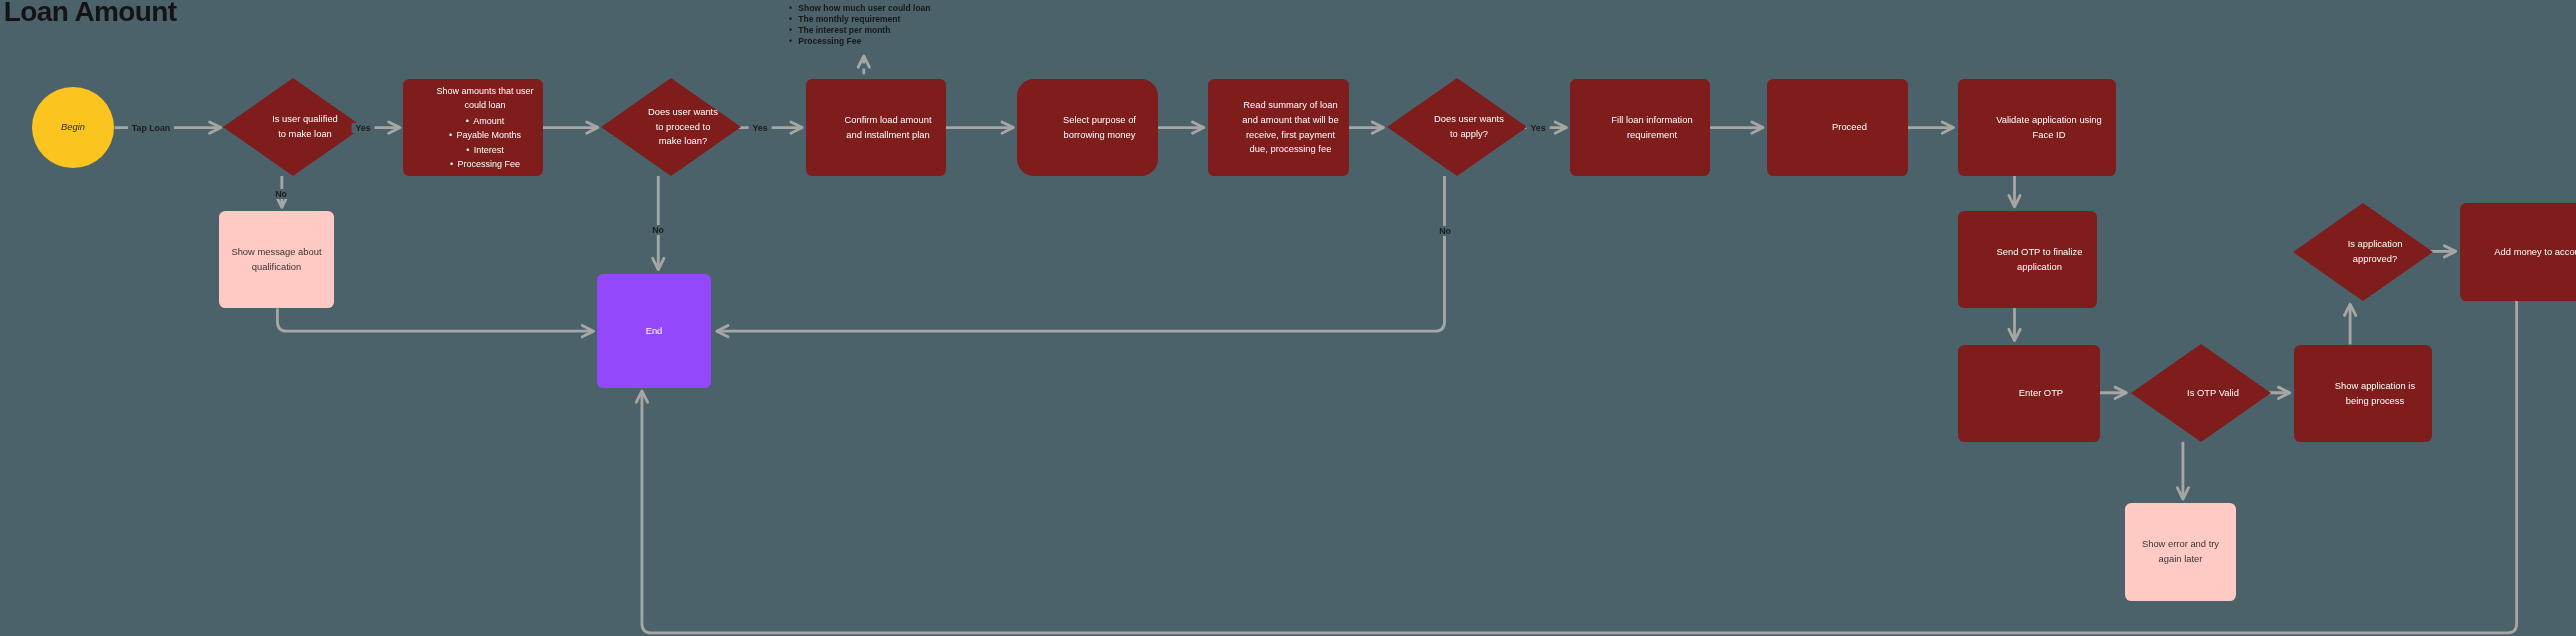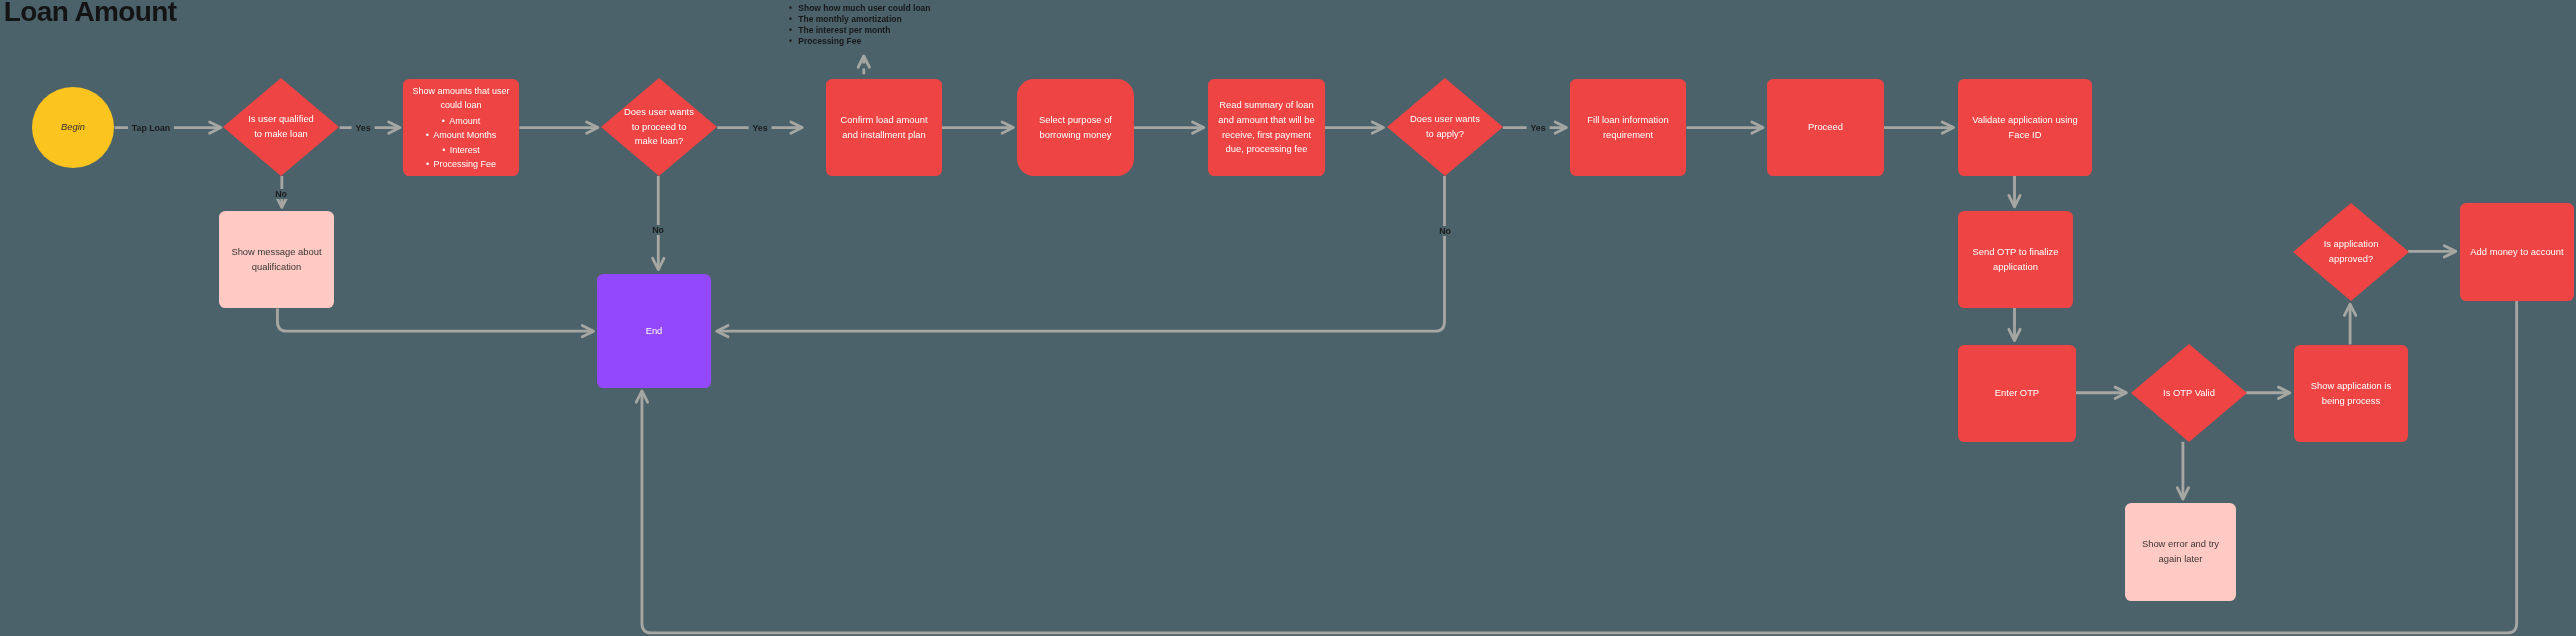--- a/index.html
+++ b/index.html
@@ -14,32 +14,32 @@
   }
   
   svg.wires{position:absolute;left:0;top:0;z-index:1;}
   svg.wires path{stroke:#a6a6a2;stroke-width:4.5;fill:none;}
   
   .node{
     position:absolute;z-index:2;display:flex;align-items:center;justify-content:center;
     text-align:center;color:#ffffff;font-size:9.4px;line-height:1.55;border-radius:6.3px;
   }
   .node .lbl{padding:0 8.2px;}
-  .green{background:#ef4444;}
+  .green{background:#7f1d1d;padding-left:24px;}
   .diamond{clip-path:polygon(50% 0,100% 50%,50% 100%,0 50%);border-radius:0;}
   .diamond .lbl{max-width:75px;padding:0;}
   .pink{background:#ffc9c4;color:#393734;}
   .purple{background:#9448fb;}
   .ellipse{background:#fcc41f;border-radius:50%;color:#32312c;}
   
   #n-begin{left:32px;top:87px;width:82px;height:81px;font-style:italic;}
   #n-qualified{left:223px;top:78px;width:116px;height:98px;}
   #n-show-amounts{left:403px;top:79px;width:116px;height:97px;font-size:9px;line-height:1.6;}
   #n-proceed-loan{left:601px;top:78px;width:116px;height:98px;}
-  #n-confirm{left:806px;top:79px;width:116px;height:97px;margin-left:20px;}
+  #n-confirm{left:806px;top:79px;width:116px;height:97px;}
   #n-purpose{left:1017px;top:79px;width:117px;height:97px;border-radius:17px;}
   #n-summary{left:1208px;top:79px;width:117px;height:97px;}
   #n-apply{left:1387px;top:78px;width:116px;height:98px;}
   #n-fill-info{left:1570px;top:79px;width:116px;height:97px;}
   #n-proceed{left:1767px;top:79px;width:117px;height:97px;}
   #n-validate{left:1958px;top:79px;width:134px;height:97px;}
   #n-send-otp{left:1958px;top:211px;width:115px;height:97px;}
   #n-enter-otp{left:1958px;top:345px;width:118px;height:97px;}
   #n-otp-valid{left:2131px;top:344px;width:116px;height:98px;}
   #n-processing{left:2294px;top:345px;width:114px;height:97px;}
@@ -103,39 +103,39 @@
   <path d="M447 280 L447 330" marker-end="url(#arr)"></path>
   <path d="M1046 280 L1046 429" marker-end="url(#arr)"></path>
   <path d="M440 491 L440 512 Q440 527 455 527 L943 527" marker-end="url(#arr)"></path>
   <path d="M2297 280 L2297 512 Q2297 527 2282 527 L1139 527" marker-end="url(#arr)"></path>
   <path d="M4003 478 L4003 992 Q4003 1007 3988 1007 L1035 1007 Q1020 1007 1020 992 L1020 622" marker-end="url(#arr)"></path>
   <path d="M1373 118 L1373 89" stroke-dasharray="9 8" marker-end="url(#arr)"></path>
 </svg>
 
 <div class="note">
   <div class="note-li">Show how much user could loan</div>
-  <div class="note-li">The monthly amortization</div>
+  <div class="note-li">The monthly requirement</div>
   <div class="note-li">The interest per month</div>
   <div class="note-li">Processing Fee</div>
 </div>
 
 <div id="n-begin" class="node ellipse">
   <div class="lbl">Begin</div>
 </div>
 
 <div id="n-qualified" class="node green diamond">
   <div class="lbl">Is user qualified to make loan</div>
 </div>
 
 <div id="n-show-amounts" class="node green">
   <div class="lbl">
     <div>Show amounts that user could loan</div>
     <div class="mini-list">
       <div class="mini-li">Amount</div>
-      <div class="mini-li">Amount Months</div>
+      <div class="mini-li">Payable Months</div>
       <div class="mini-li">Interest</div>
       <div class="mini-li">Processing Fee</div>
     </div>
   </div>
 </div>
 
 <div id="n-proceed-loan" class="node green diamond">
   <div class="lbl">Does user wants to proceed to make loan?</div>
 </div>
 

